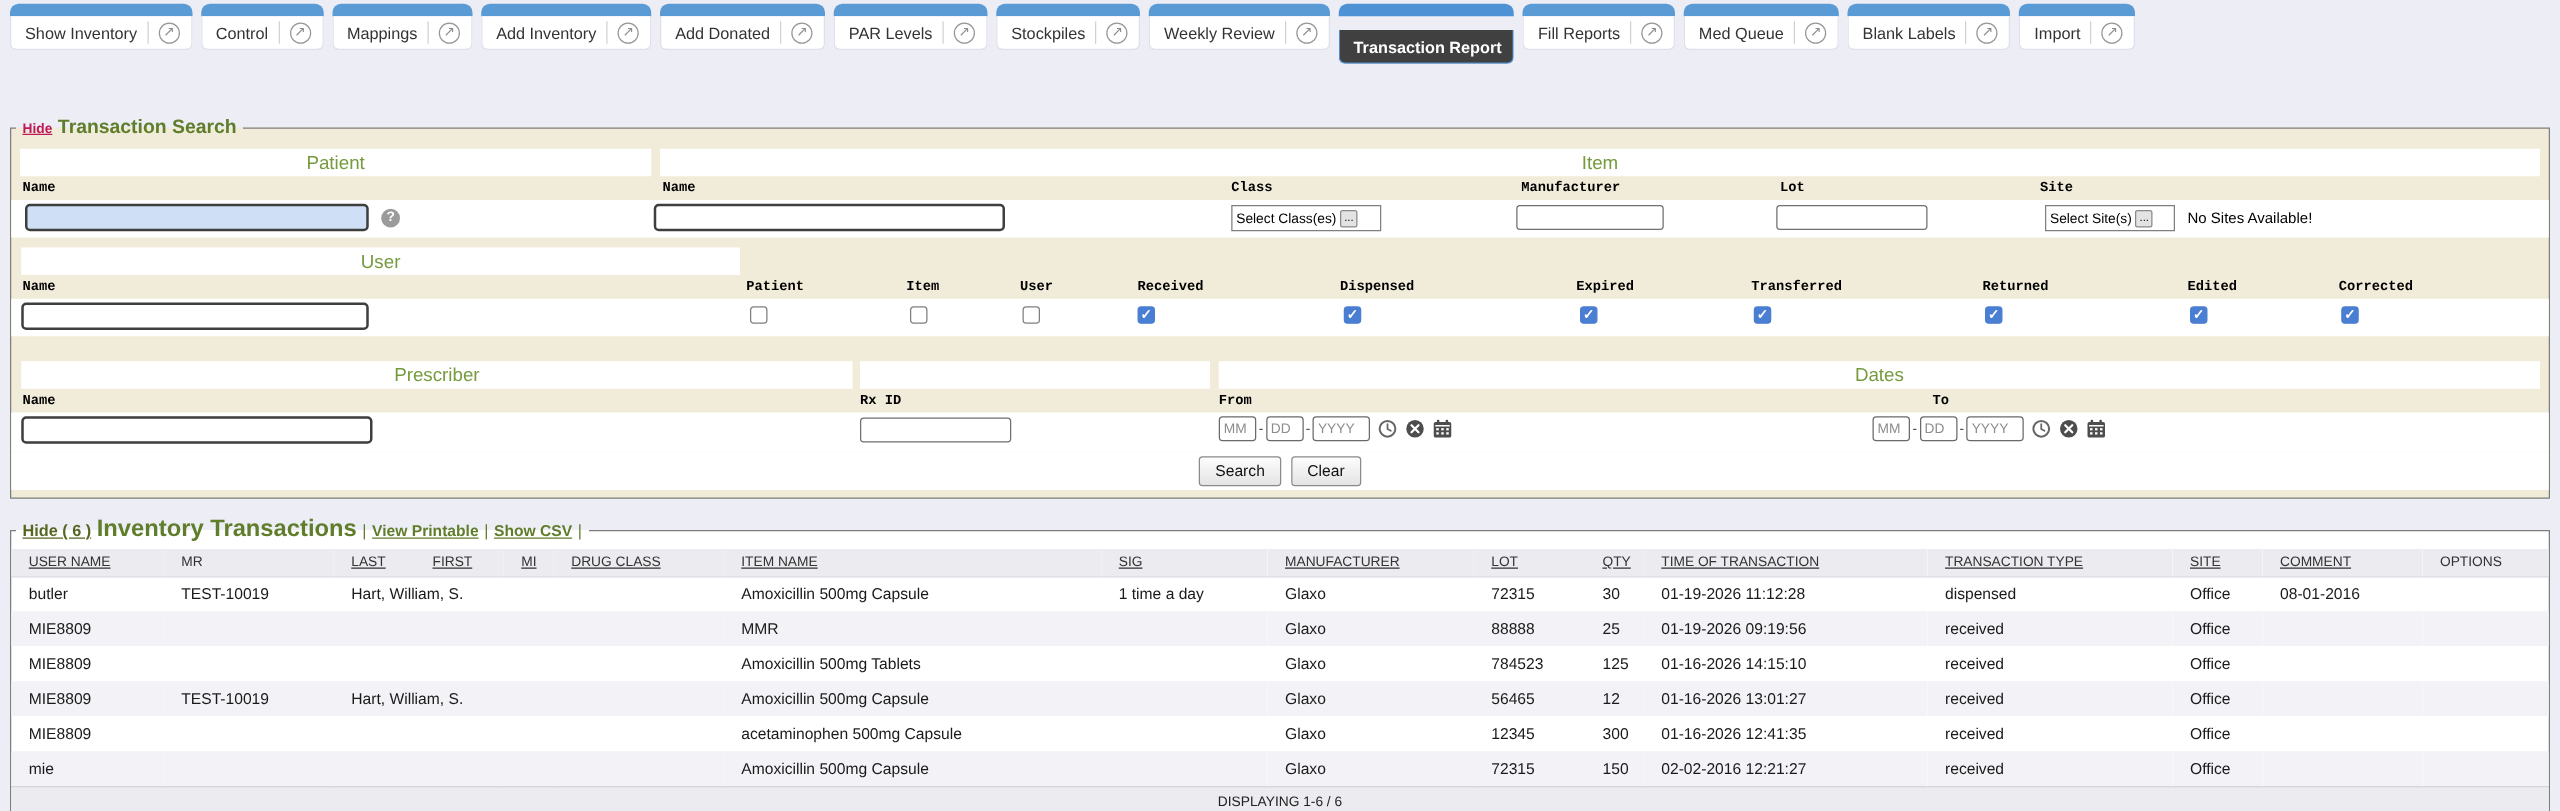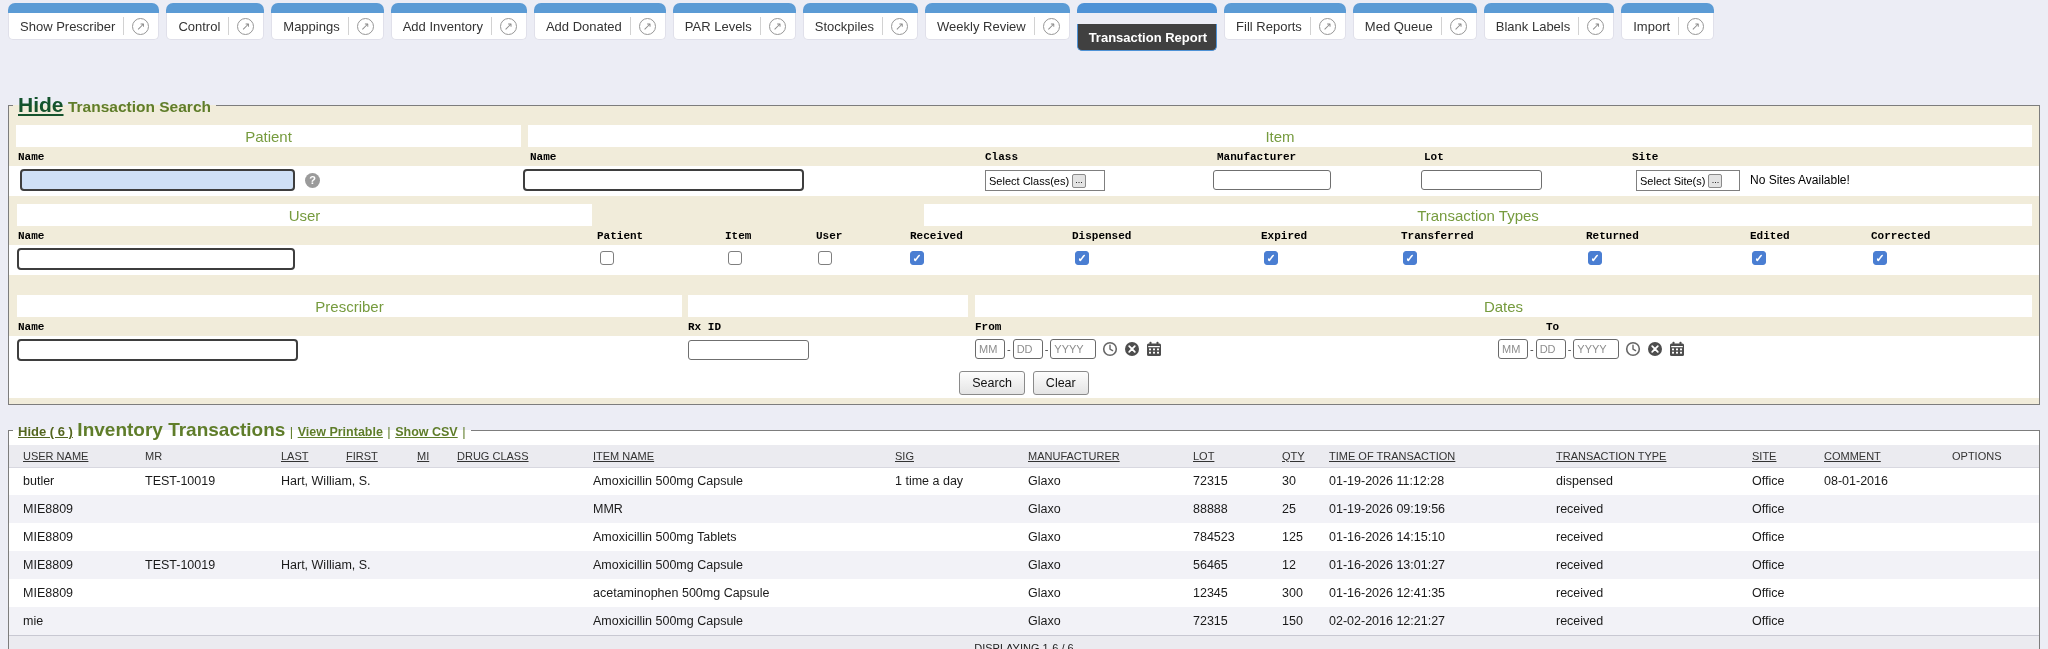--- a/index.html
+++ b/index.html
@@ -26,21 +26,21 @@
     color:#8d8d8d; font-size:11px; line-height:15px; text-align:center; flex:0 0 auto;
   }
   .tab.active .tab-cap { background:#4e92d6; }
   .tab.active .tab-body { background:#404040; border-color:#4e92d6;margin-top:11px; }
   .tab.active .tab-label { color:#fff; font-weight:bold; }
 
   
   fieldset.panel { margin:0 8px; border:1px solid #7d7d7d; min-width:0; }
   #search-panel { background:#f1ecda; margin-top:42px; padding:2px 0 6px 0; }
   #search-panel legend, #results-panel legend { padding:0 5px; margin-left:4px; white-space:nowrap; }
-  .toggle1 { color:#14532d; font-weight:bold; font-size:21px; text-decoration:underline; cursor:pointer; }
+  .toggle1 { color:#be185d; font-weight:bold; font-size:11px; text-decoration:underline; cursor:pointer; }
   .title1 { color:#5f7d2a; font-weight:bold; font-size:15.5px; }
 
   .srow { position:relative; width:100%; }
   .bar-row { height:22px; margin-top:6px; }
   .hbar {
     position:absolute; top:0; bottom:0; background:#fff;
     display:flex; align-items:center; justify-content:center;
   }
   .hbar-label { color:#769b3e; font-size:15px; }
   .label-row { height:16px; margin-top:3px; }
@@ -117,21 +117,21 @@
     font-size:11px; color:#222; height:25px; padding:0;
   }
 </style>
 </head>
 <body>
 
 <div class="tabbar" id="tab-bar">
     <div class="tab">
     <div class="tab-cap"></div>
     <div class="tab-body">
-      <span class="tab-label">Show Prescriber</span>
+      <span class="tab-label">Show Inventory</span>
       <span class="tab-divider"></span>
       <span class="tab-ext">↗</span>
     </div>
   </div>
     <div class="tab">
     <div class="tab-cap"></div>
     <div class="tab-body">
       <span class="tab-label">Control</span>
       <span class="tab-divider"></span>
       <span class="tab-ext">↗</span>
@@ -263,23 +263,20 @@
     <span class="selbox" style="left:1627px;width:104px;">
       <span>Select Site(s)</span>
       <span class="dots">...</span>
     </span>
     <span class="notice" style="left:1741px;">No Sites Available!</span>
   </div>
 
   <div class="srow bar-row" style="margin-top:8px;">
     <div class="hbar" style="left:8px;width:575px;">
       <span class="hbar-label">User</span>
-    </div>
-    <div class="hbar" style="left:915px;width:1108px;">
-      <span class="hbar-label">Transaction Types</span>
     </div>
   </div>
 
   <div class="srow label-row">
     <span class="flabel" style="left:9px;">Name</span>
     <span class="flabel" style="left:588px;">Patient</span>
     <span class="flabel" style="left:716px;">Item</span>
     <span class="flabel" style="left:807px;">User</span>
     <span class="flabel" style="left:901px;">Received</span>
     <span class="flabel" style="left:1063px;">Dispensed</span>

